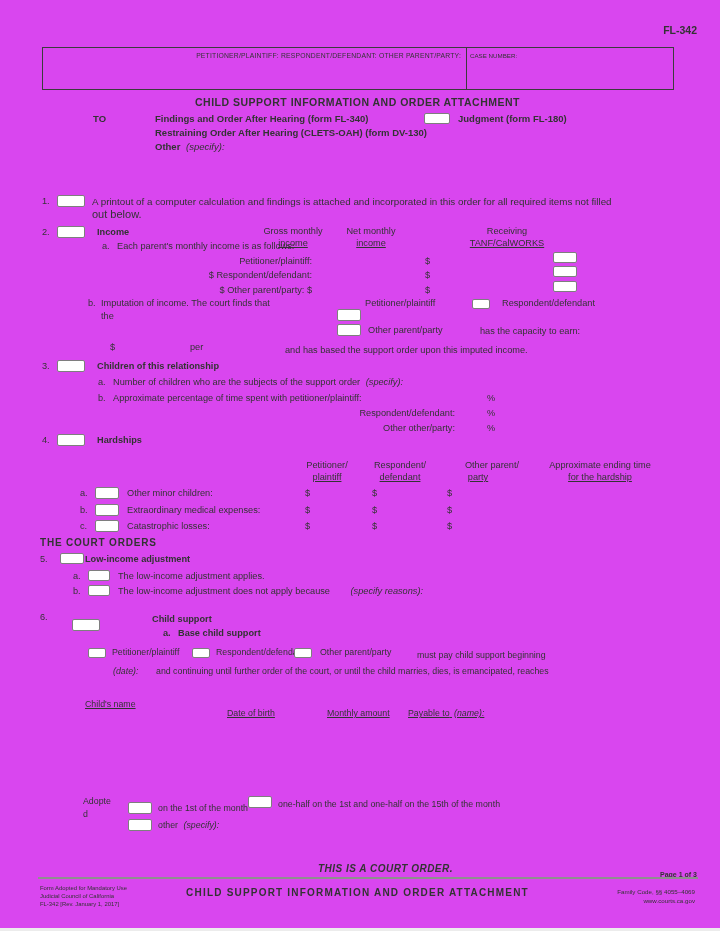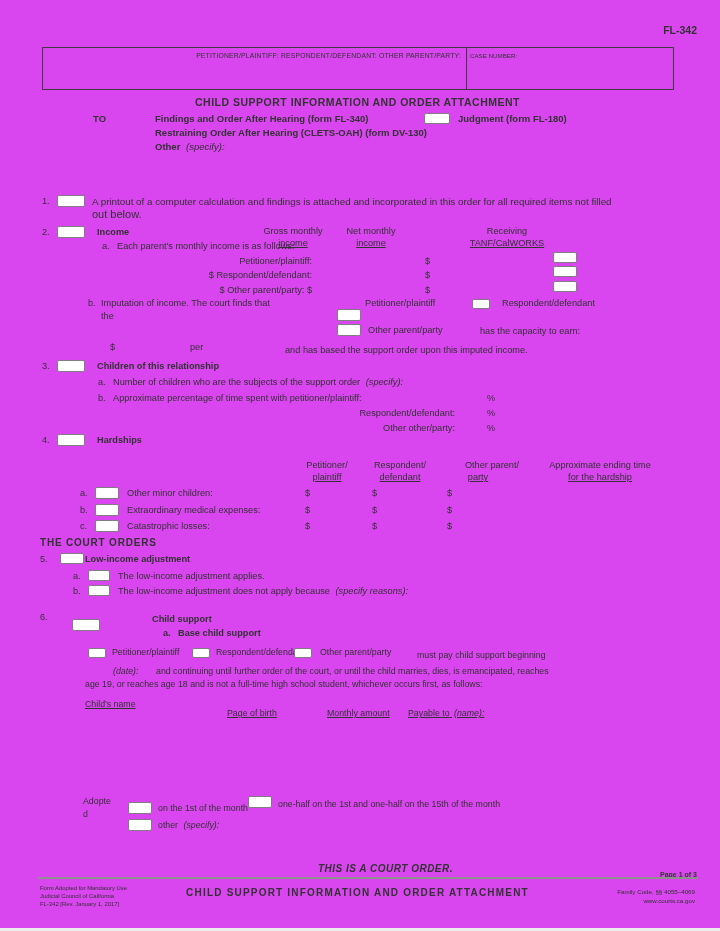--- a/index.html
+++ b/index.html
@@ -146,43 +146,42 @@
   <div class="t" style="left:40px;top:554px">5.</div>
   <div class="cb" style="left:60px;top:553px"></div>
   <div class="t b" style="left:85px;top:554px">Low-income adjustment</div>
   <div class="t" style="left:73px;top:571px">a.</div>
   <div class="cb" style="left:88px;top:570px;width:22px"></div>
   <div class="t" style="left:118px;top:571px">The low-income adjustment applies.</div>
   <div class="t" style="left:73px;top:586px">b.</div>
   <div class="cb" style="left:88px;top:585px;width:22px"></div>
   <div class="t" style="left:118px;top:586px">
     <span>The low-income adjustment does not apply because</span>
-    <span class="i" style="margin-left:3px">(specify reasons):</span>
+    <span class="i" style="margin-left:18px">(specify reasons):</span>
   </div>
 
   <div class="t" style="left:40px;top:612px">6.</div>
   <div class="cb cb-lg" style="left:72px;top:619px"></div>
   <div class="t b" style="left:152px;top:614px">Child support</div>
   <div class="t b" style="left:163px;top:628px">a.</div>
   <div class="t b" style="left:178px;top:628px">Base child support</div>
 
   <div class="cb cb-sm" style="left:88px;top:648px"></div>
   <div class="t f6" style="left:112px;top:647px">Petitioner/plaintiff</div>
   <div class="cb cb-sm" style="left:192px;top:648px"></div>
   <div class="t f6" style="left:216px;top:647px">Respondent/defendant</div>
   <div class="cb cb-sm" style="left:294px;top:648px"></div>
   <div class="t f6" style="left:320px;top:647px">Other parent/party</div>
   <div class="t f6" style="left:417px;top:650px">must pay child support beginning</div>
 
   <div class="t f6 i" style="left:85px;top:666px">(date):</div>
   <div class="t f6" style="left:156px;top:666px">and continuing until further order of the court, or until the child marries, dies, is emancipated, reaches</div>
-  <div class="t f6" style="left:85px;top:679px">age 19, or reaches age 18 and is not a full-time high school student, whichever occurs first, as follows:</div>
 
   <div class="t f6 u" style="left:85px;top:699px">Child's name</div>
-  <div class="t f6 u" style="left:227px;top:708px">Page of birth</div>
+  <div class="t f6 u" style="left:227px;top:708px">Date of birth</div>
   <div class="t f6 u" style="left:327px;top:708px">Monthly amount</div>
   <div class="t f6 u" style="left:408px;top:708px">
     <span>Payable to</span>
     <span class="i" style="margin-left:2px">(name):</span>
   </div>
 
   <div class="t f6" style="left:83px;top:795px;width:30px;white-space:normal;overflow-wrap:anywhere;line-height:13px">Adopted</div>
   <div class="cb" style="left:128px;top:802px;height:12px"></div>
   <div class="t f6" style="left:158px;top:803px">on the 1st of the month</div>
   <div class="cb" style="left:248px;top:796px;height:12px"></div>

